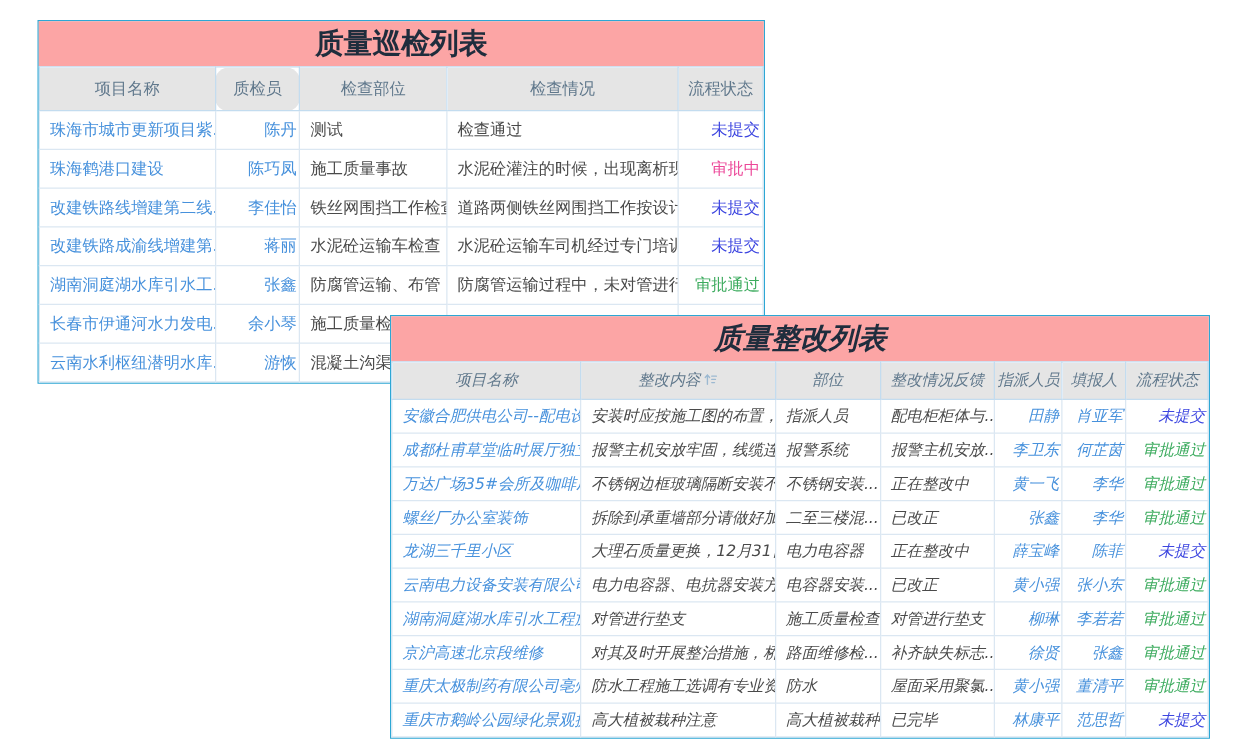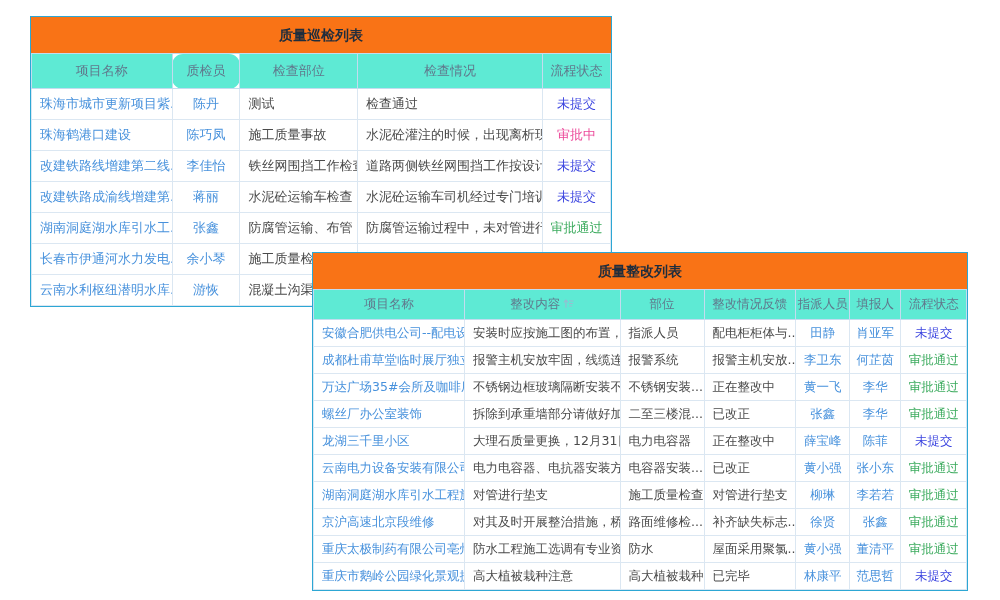--- a/index.html
+++ b/index.html
@@ -6,42 +6,42 @@
   body{
     width:1000px;height:600px;position:relative;background:#ffffff;
     font-family:"DejaVu Sans","Liberation Sans",sans-serif;
     overflow:hidden;
   }
   .table-card{
     position:absolute;background:#ffffff;box-sizing:border-box;
     border:1.5px solid #2da7d4;
   }
   #inspection{left:30px;top:16px;width:582px;}
-  #rectification{left:312px;top:252px;width:656px;z-index:10;}
+  #rectification{left:312px;top:252px;width:656px;z-index:10;font-style:italic;}
   .card-title{
     height:36px;line-height:36px;text-align:center;
-    font-size:14px;font-weight:bold;color:#1f2d3d;
-    background:#f97316;white-space:nowrap;overflow:hidden;
+    font-size:23px;font-weight:bold;color:#1f2d3d;
+    background:#fca5a5;white-space:nowrap;overflow:hidden;
   }
   table{border-collapse:collapse;width:100%;table-layout:fixed;}
   th{
-    background:#5eead4;color:#60788c;font-weight:normal;
+    background:#e5e5e5;color:#60788c;font-weight:normal;
     text-align:center;border:1px solid #c3dcef;
     white-space:nowrap;overflow:hidden;
   }
   td{
     border:1px solid #dbe7f2;background:#ffffff;
     white-space:nowrap;overflow:hidden;vertical-align:middle;
   }
   #inspection th{height:32px;font-size:13px;}
   #inspection td{height:30px;font-size:13px;}
   #rectification th{height:27px;font-size:12.5px;}
   #rectification td{height:26px;font-size:12.5px;}
   .align-left{text-align:left;padding:0 8px;}
-  .align-center{text-align:center;padding:0 2px;}
+  .align-center{text-align:right;padding:0 2px;}
   .type-link{color:#4791dc;cursor:pointer;}
   .type-text{color:#4a4a4a;}
   .st-unsubmitted{color:#3d46e0;}
   .st-pending{color:#ec4899;}
   .st-approved{color:#3cab5e;}
 </style>
 </head>
 <body>
 
 <div class="table-card" id="inspection">

